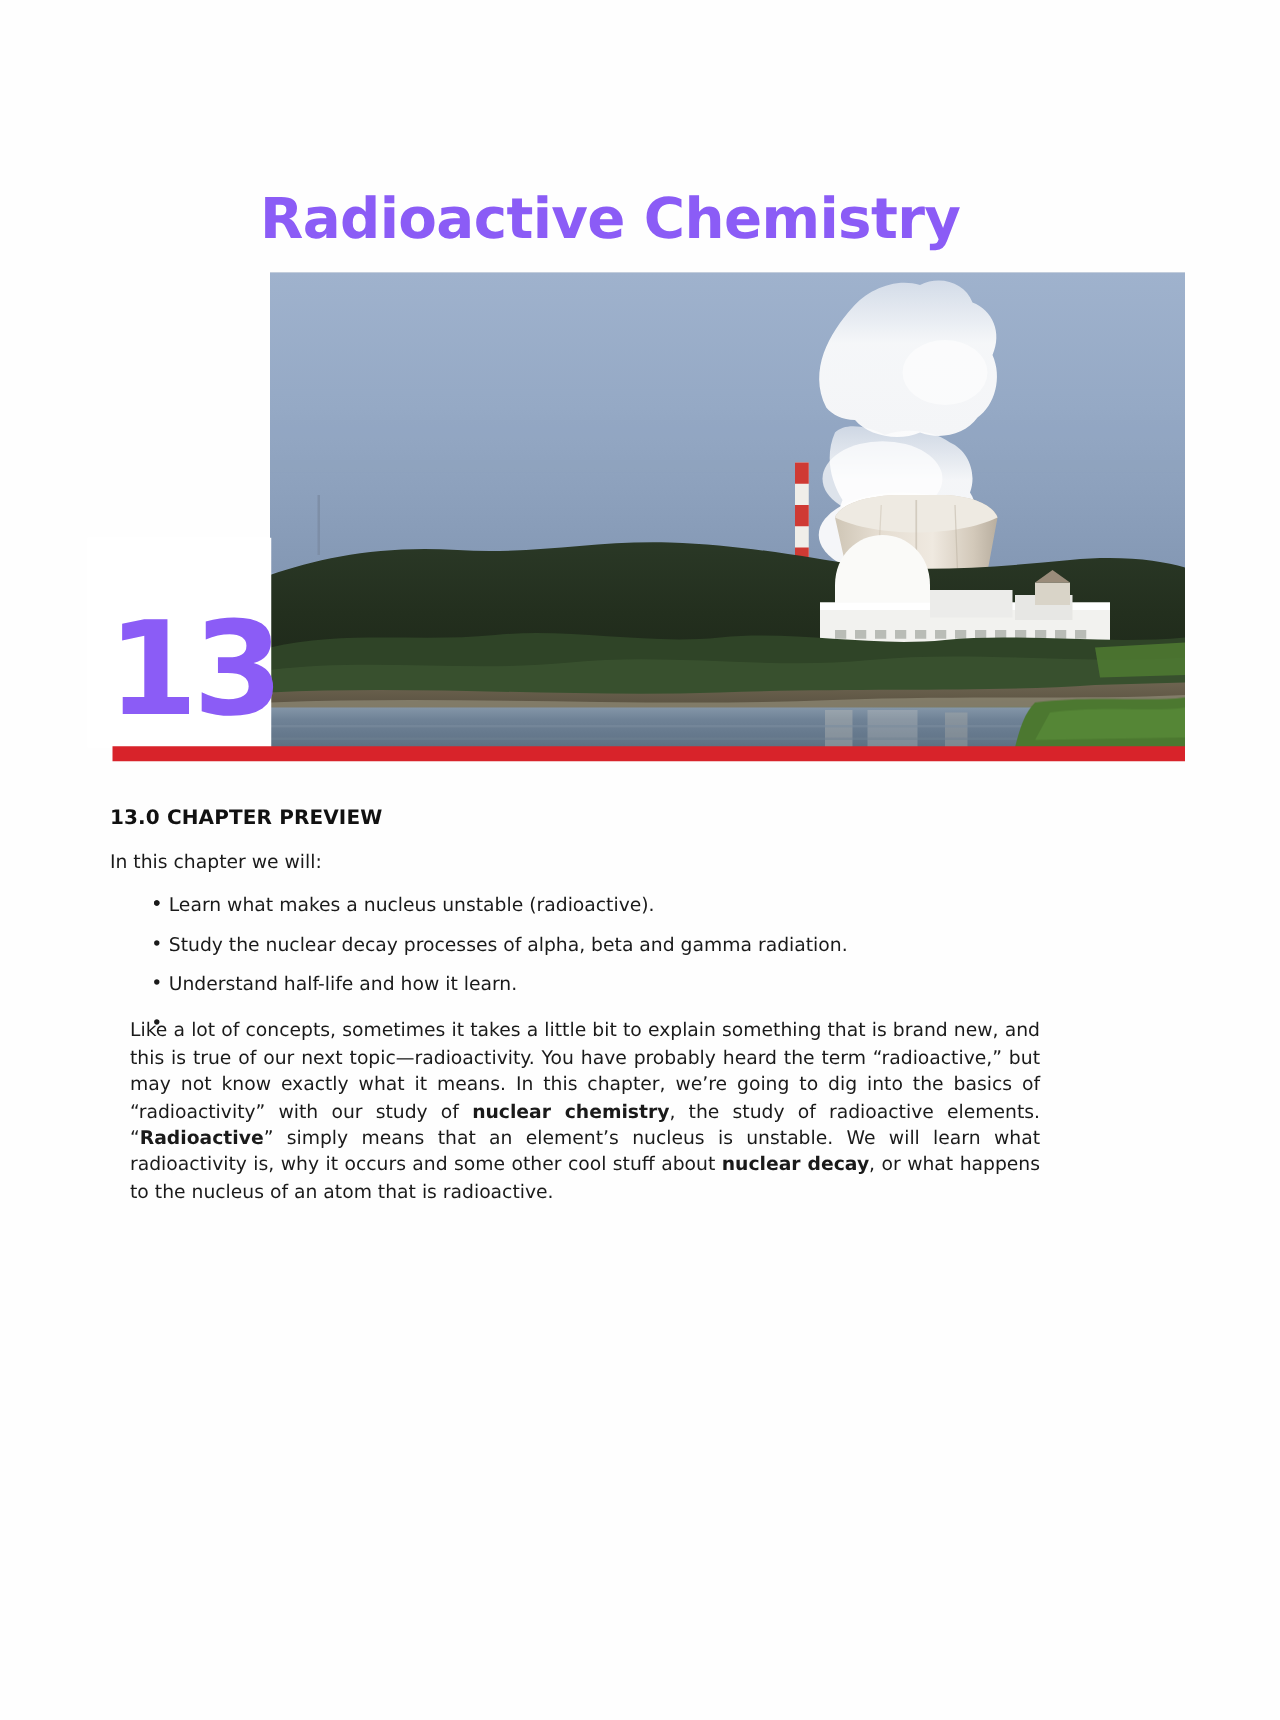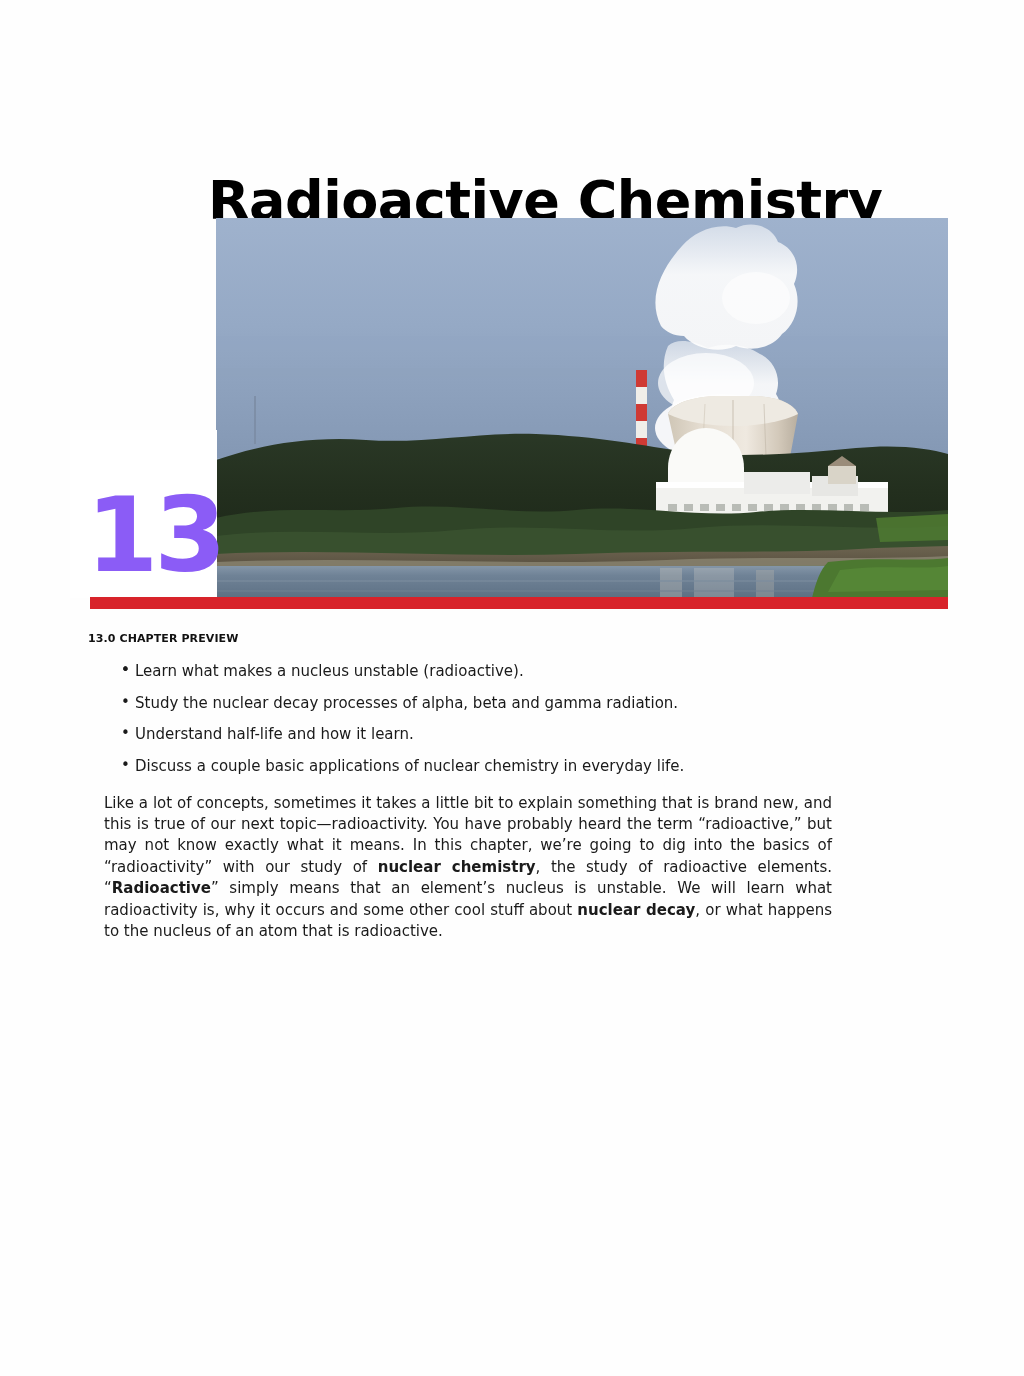--- a/index.html
+++ b/index.html
@@ -21,27 +21,26 @@
     inset: 0;
     background: #fefefe;
   }
 
   
   .chapter-title {
     position: absolute;
     left: 208px;
     top: 152px;
     font-family: "DejaVu Sans", sans-serif;
-    font-size: 54px;
+    font-size: 45px;
     font-weight: bold;
     letter-spacing: -0.5px;
-    color: #000000;
+    color: #8b5cf6;
     white-space: nowrap;
     line-height: 1;
-    margin-top: 22px;
   }
 
   
   .hero {
     position: absolute;
     left: 216px;
     top: 218px;
     width: 732px;
     height: 380px;
     overflow: hidden;
@@ -81,23 +80,23 @@
   }
 
   
   .content {
     position: absolute;
     left: 88px;
     top: 632px;
     width: 760px;
   }
   h2.section-heading {
-    font-size: 11px;
+    font-size: 16px;
     font-weight: bold;
-    margin: 0 0 16px 0;
+    margin: 12px 0 16px 0;
     letter-spacing: 0.1px;
     color: #111;
   }
   h2.section-heading.intro {
     margin-top: 38px;
     margin-bottom: 12px;
   }
   p.lead {
     font-size: 15px;
     margin: 0 0 14px 0;
@@ -264,25 +263,26 @@
 
   <div class="number-block"></div>
   <div class="chapter-number">13</div>
 
   <div class="red-bar"></div>
 
   <div class="content">
 
     <h2 class="section-heading">13.0 CHAPTER PREVIEW</h2>
 
+    <p class="lead">In this chapter we will:</p>
 
     <ul class="preview-list" id="preview-list">
         <li><span class="bullet">•</span></li>
         <li><span class="bullet">•</span><span>Learn what makes a nucleus unstable (radioactive).</span></li>
         <li><span class="bullet">•</span><span>Study the nuclear decay processes of alpha, beta and gamma radiation.</span></li>
         <li><span class="bullet">•</span><span>Understand half-life and how it learn.</span></li>
-        <li><span class="bullet">•</span><span>Discuss a couple basic applications of nuclear chemistry in everyday life.</span></li>
+        <li><span class="bullet">•</span></li>
       </ul>
 
 
     <p class="body-text" id="intro-paragraph"><span>Like a lot of concepts, sometimes it takes a little bit to explain something that is brand new, and this is true of our next topic—radioactivity. You have probably heard the term “radioactive,” but may not know exactly what it means. In this chapter, we’re going to dig into the basics of “radioactivity” with our study of </span><b>nuclear chemistry</b><span>, the study of radioactive elements. “</span><b>Radioactive</b><span>” simply means that an element’s nucleus is unstable. We will learn what radioactivity is, why it occurs and some other cool stuff about </span><b>nuclear decay</b><span>, or what happens to the nucleus of an atom that is radioactive.</span></p>
   </div>
 </div>
 
 </body></html>

